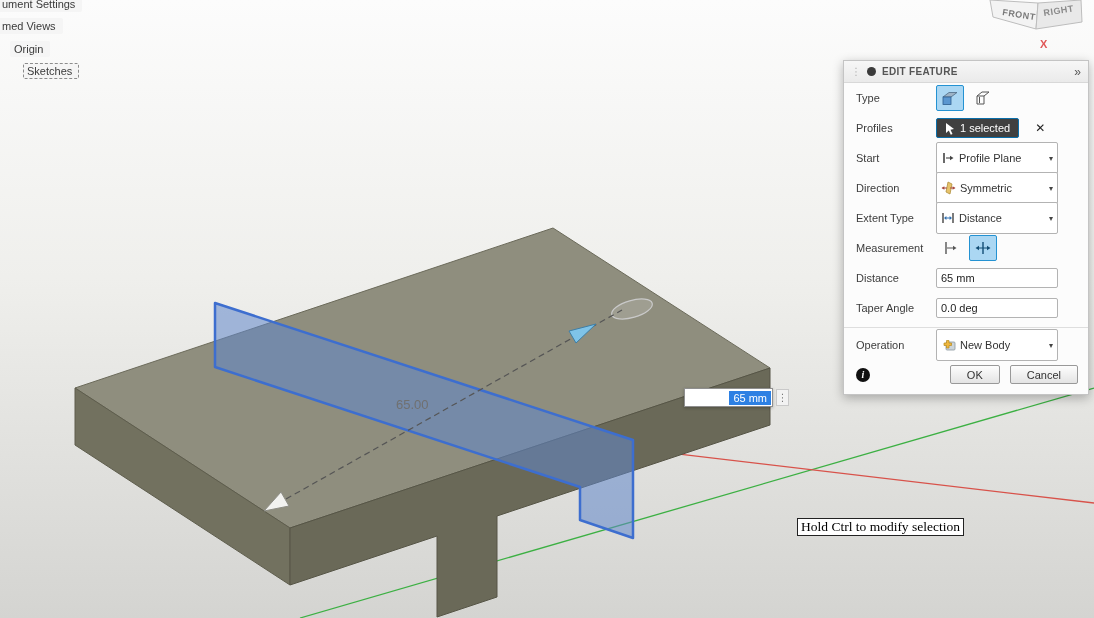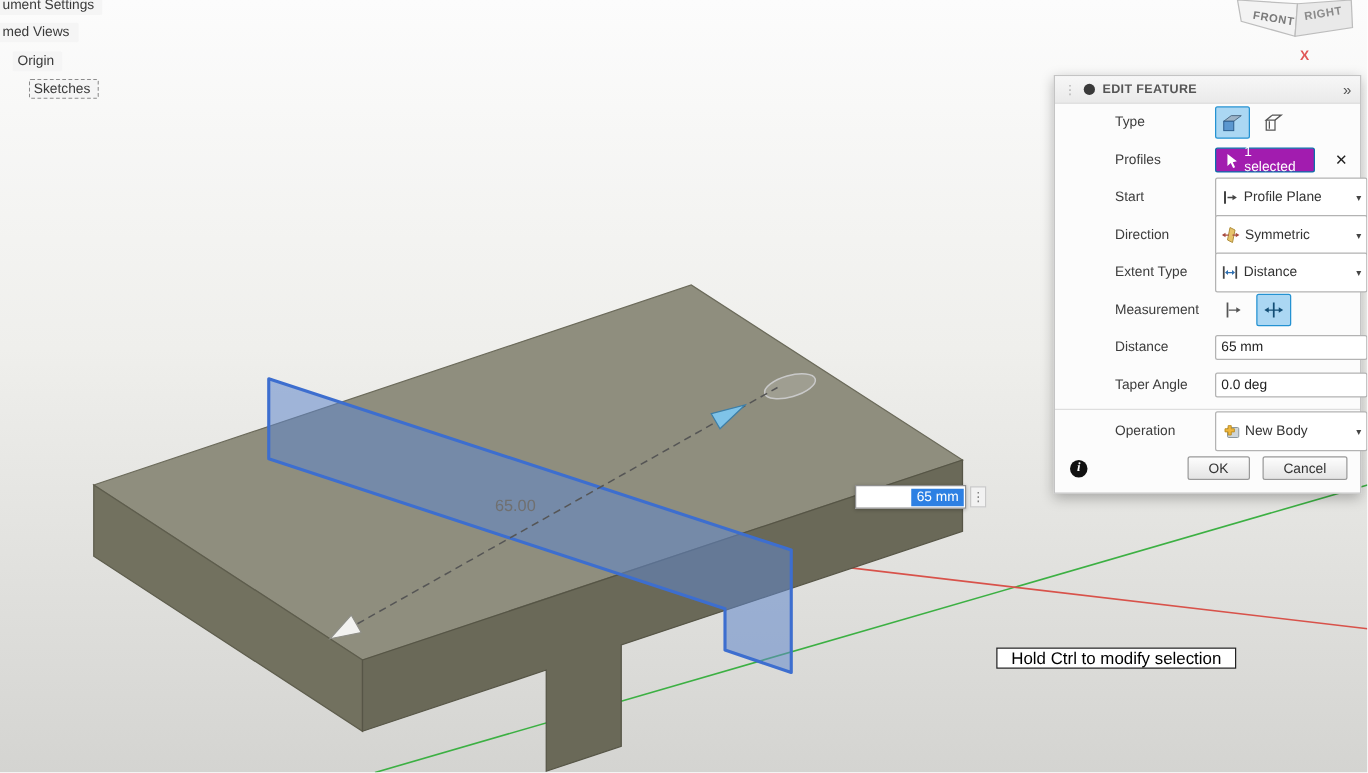--- a/index.html
+++ b/index.html
@@ -32,56 +32,56 @@
   .float-input .sel{background:#2d80e3;color:#fff;font-size:11px;padding:1px 4px;margin-right:1px;}
   .float-grip{
     position:absolute;left:776px;top:389px;width:13px;height:17px;
     background:#f2f2f2;border:1px solid #c9c9c9;color:#777;font-size:10px;
     display:flex;align-items:center;justify-content:center;box-sizing:border-box;
   }
 
   
   .tooltip{
     position:absolute;left:797px;top:518px;background:#fff;border:1px solid #222;
-    padding:0 11px;font-family:Liberation Sans, sans-serif;font-size:13.5px;color:#000;white-space:nowrap;
+    padding:0 3px;font-family:Liberation Serif, serif;font-size:13.5px;color:#000;white-space:nowrap;
   }
 
   
   .dialog{
     position:absolute;left:843px;top:60px;width:246px;background:#fcfcfc;
     border:1px solid #c4c4c4;box-shadow:0 3px 10px rgba(0,0,0,.28);
     font-size:11px;color:#333;box-sizing:border-box;
   }
   .dlg-header{
     height:21px;display:flex;align-items:center;
     background:linear-gradient(#f7f7f7,#eaeaea);border-bottom:1px solid #d8d8d8;padding:0 7px;
   }
   .grip{color:#b0b0b0;font-size:10px;margin-right:6px;cursor:grab;}
   .feat-icon{width:9px;height:9px;border-radius:50%;background:#3a3a3a;margin-right:6px;flex:0 0 auto;}
   .dlg-title{font-weight:bold;font-size:10px;color:#555;letter-spacing:.3px;flex:1;}
   .expand{color:#555;font-size:12px;cursor:pointer;}
-  .row{height:30px;display:flex;align-items:center;padding:0 10px 0 12px;margin-left:36px;}
+  .row{height:30px;display:flex;align-items:center;padding:0 10px 0 12px;}
   .lbl{flex:0 0 80px;color:#3c3c3c;}
   .ctl{flex:1;display:flex;align-items:center;}
   .dd{
     width:122px;height:32px;border:1px solid #b3b3b3;border-radius:2px;background:#fff;
     display:flex;align-items:center;padding:0 4px;gap:4px;box-sizing:border-box;cursor:pointer;
   }
   .dd .caret{margin-left:auto;font-size:8px;color:#444;}
   .txt{
     width:122px;height:20px;border:1px solid #b3b3b3;border-radius:2px;background:#fff;
     font-family:"Liberation Sans",sans-serif;font-size:11px;padding:0 4px;color:#222;box-sizing:border-box;
   }
   .icon-btn{
     width:26px;height:24px;border:1px solid transparent;border-radius:2px;
     display:flex;align-items:center;justify-content:center;background:transparent;margin-right:5px;cursor:pointer;
   }
   .icon-btn.selected{background:#abd7f3;border-color:#2492d2;}
   .sel-btn{
-    height:20px;background:#a21caf;border:1px solid #0b6faa;border-radius:2px;color:#fff;
+    height:20px;background:#404040;border:1px solid #0b6faa;border-radius:2px;color:#fff;
     display:flex;align-items:center;gap:5px;padding:0 8px;font-size:11px;box-sizing:border-box;cursor:pointer;
   }
   .clear{margin-left:16px;color:#222;font-size:12px;cursor:pointer;}
   .divider{border-top:1px solid #dedede;margin:4px 0 2px 0;}
   .footer{display:flex;align-items:center;padding:5px 10px 10px 12px;}
   .info{
     width:14px;height:14px;border-radius:50%;background:#111;color:#fff;
     font-family:"Liberation Serif",serif;font-weight:bold;font-size:10px;
     display:flex;align-items:center;justify-content:center;font-style:italic;
   }

